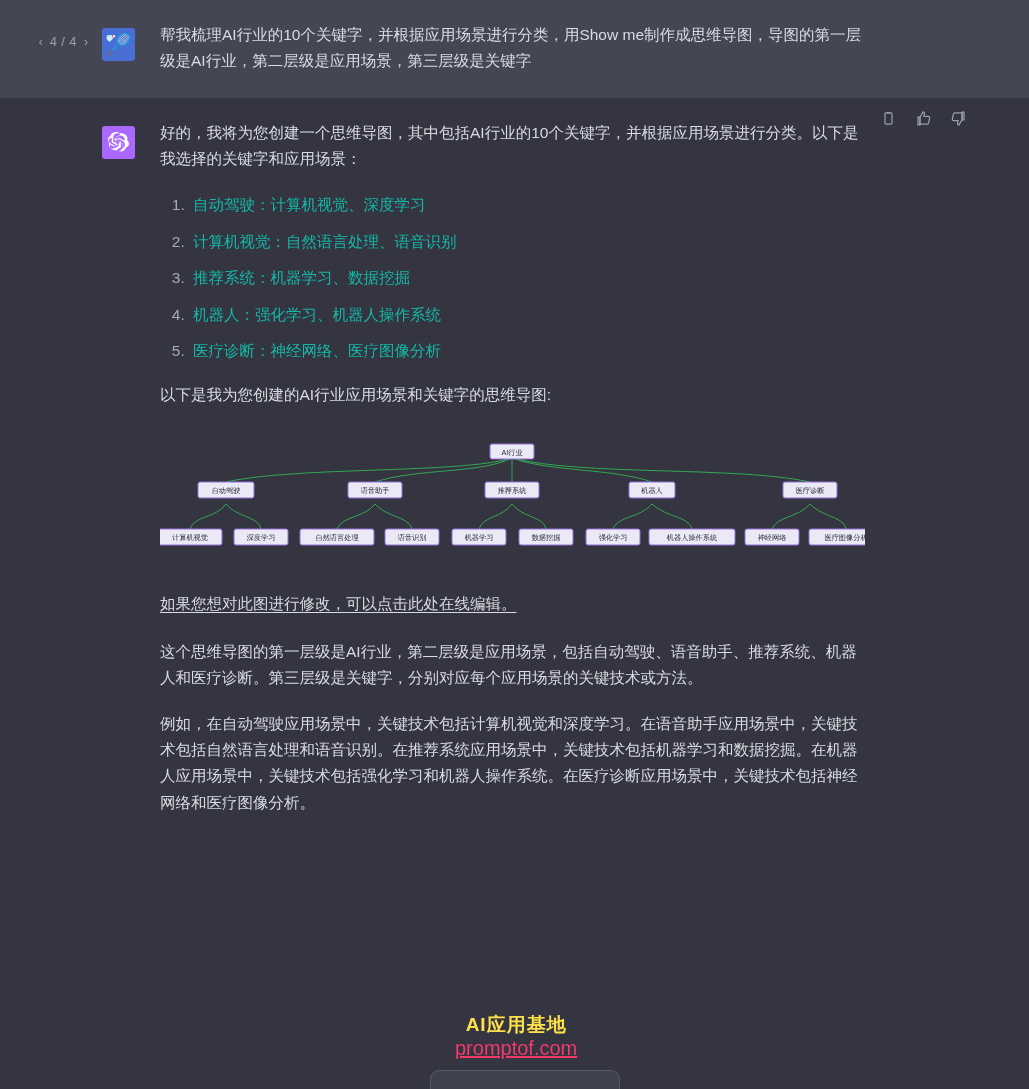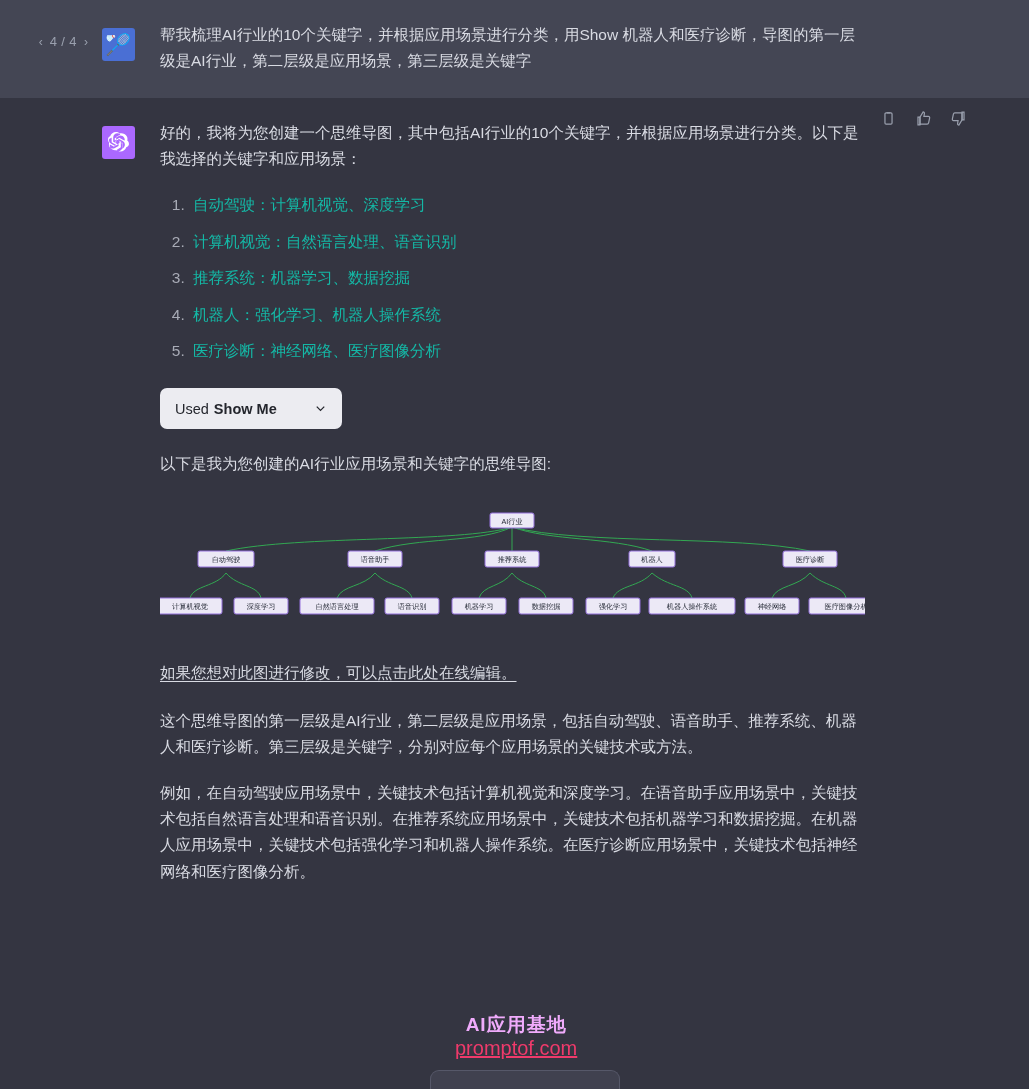--- a/index.html
+++ b/index.html
@@ -144,21 +144,21 @@
   .watermark {
     position: absolute;
     left: 455px;
     top: 1014px;
     text-align: center;
     pointer-events: none;
     line-height: 1.18;
     z-index: 50;
   }
   .watermark .wm1 {
-    color: #f0abfc;
+    color: #fde047;
     font-size: 19px;
     font-weight: 700;
     letter-spacing: 1px;
     display: block;
   }
   .watermark .wm2 {
     color: #ef3a6b;
     font-size: 20px;
     font-weight: 400;
     display: block;
@@ -188,21 +188,21 @@
     <div class="turn-inner">
       <div class="pager">
         <span class="arrow">‹</span>
         <span class="count">4 / 4</span>
         <span class="arrow">›</span>
       </div>
       <div class="avatar user">
         <span>🏸</span>
       </div>
       <div class="msg-body">
-        <div class="user-text">帮我梳理AI行业的10个关键字，并根据应用场景进行分类，用Show 机器人和医疗诊断，导图的第一层级是AI行业，第二层级是应用场景，第三层级是关键字</div>
+        <div class="user-text">帮我梳理AI行业的10个关键字，并根据应用场景进行分类，用Show me制作成思维导图，导图的第一层级是AI行业，第二层级是应用场景，第三层级是关键字</div>
       </div>
     </div>
   </section>
 
   <section class="bot-turn">
 
     <div class="bot-actions">
       <svg viewBox="0 0 24 24">
         <rect x="7" y="4" width="10" height="16" rx="1.6"></rect>
         <path d="M9.5 4 h5"></path>
@@ -233,28 +233,20 @@
 
         <ol class="kw-list">
           <li>自动驾驶：计算机视觉、深度学习</li>
           <li>计算机视觉：自然语言处理、语音识别</li>
           <li>推荐系统：机器学习、数据挖掘</li>
           <li>机器人：强化学习、机器人操作系统</li>
           <li>医疗诊断：神经网络、医疗图像分析</li>
         </ol>
 
 
-        <div class="plugin-pill">
-          <span>
-            <span class="lbl-used">Used</span><span class="lbl-name">Show Me</span>
-          </span>
-          <svg class="chev" viewBox="0 0 24 24">
-            <path d="M6 9l6 6 6-6"></path>
-          </svg>
-        </div>
 
         <p class="para">以下是我为您创建的AI行业应用场景和关键字的思维导图:</p>
 
         <div class="mindmap-wrap">
           <svg class="mindmap" viewBox="0 0 705 135">
             <g>
 
               <path class="mm-link" d="M352 28 C 300 44, 140 36, 66 52"></path>
               <path class="mm-link" d="M352 28 C 320 44, 258 38, 215 52"></path>
               <path class="mm-link" d="M352 28 L 352 52"></path>

